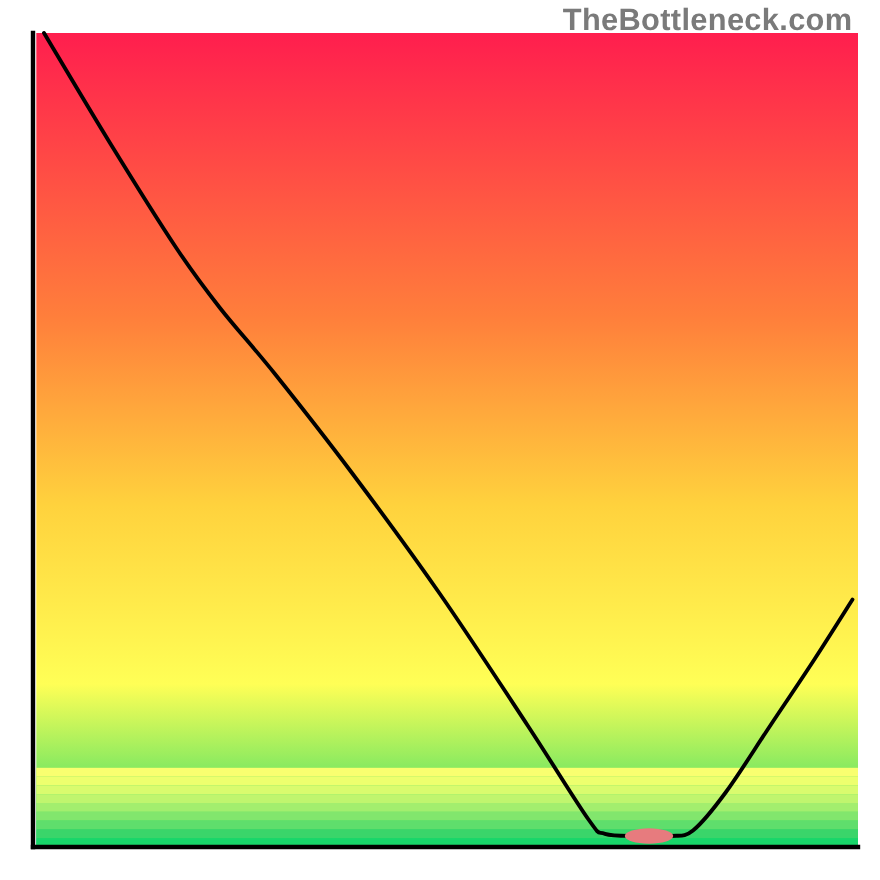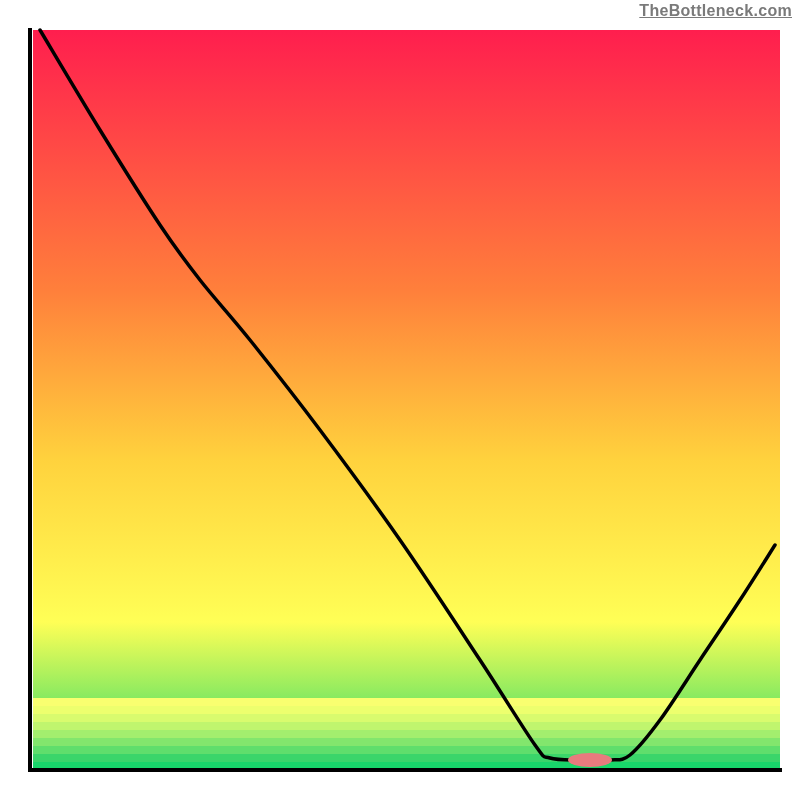--- a/index.html
+++ b/index.html
@@ -11,27 +11,26 @@
     overflow: hidden;
   }
   .wrap {
     position: relative;
     width: 800px;
     height: 800px;
   }
   .watermark {
     position: absolute;
     top: 2px;
-    right: 8px;
+    right: 25px;
     font-family: Arial, Helvetica, sans-serif;
-    font-size: 16px;
+    font-size: 28px;
     font-weight: 600;
     color: #7a7a7a;
     letter-spacing: 0.3px;
-    text-decoration: underline;
   }
   svg {
     position: absolute;
     top: 0;
     left: 0;
   }
 </style>
 </head>
 <body>
 <div class="wrap">

